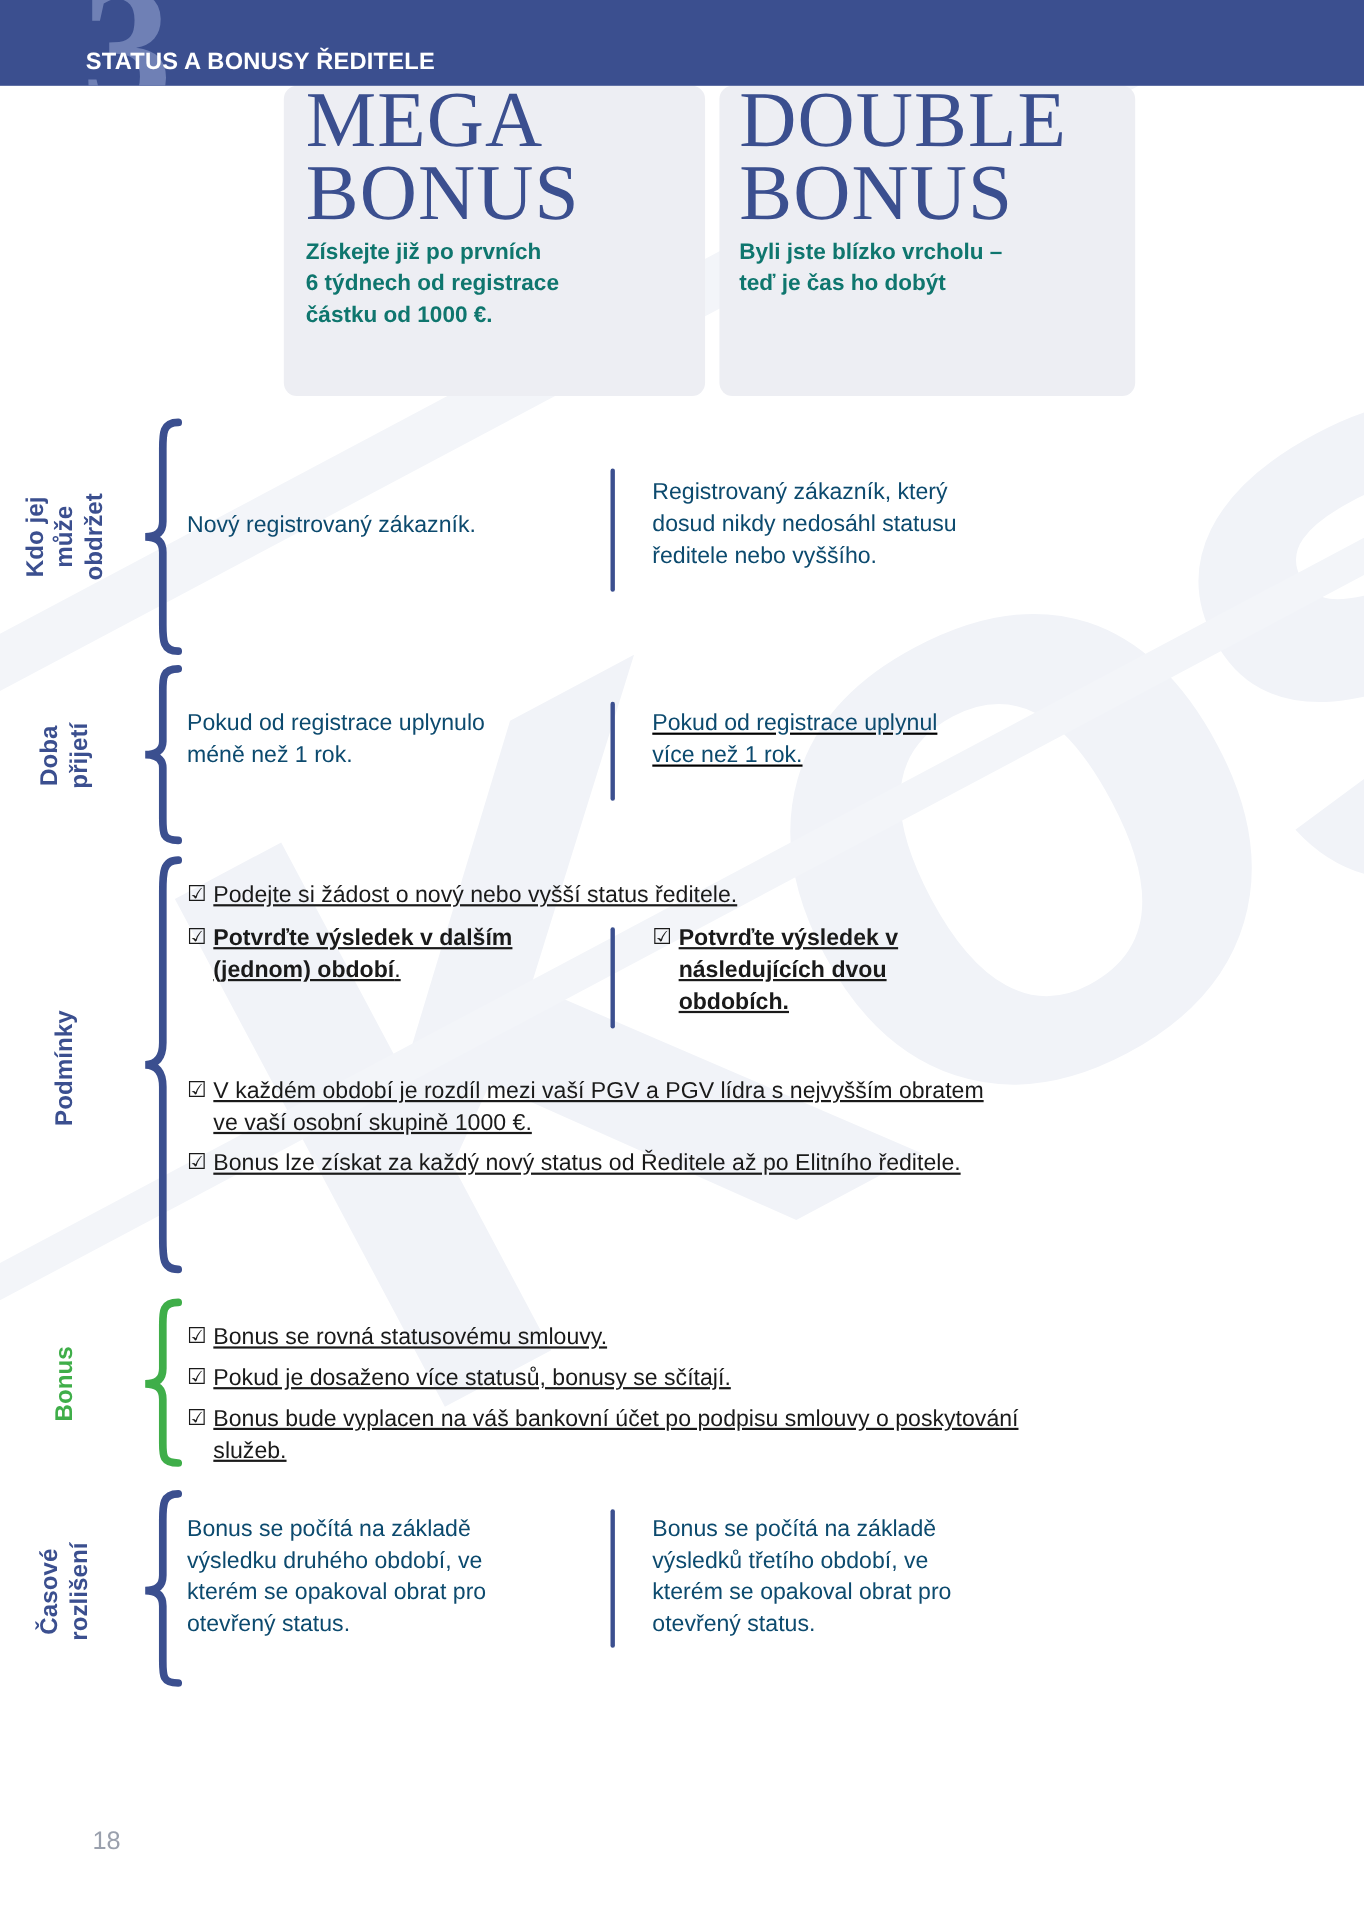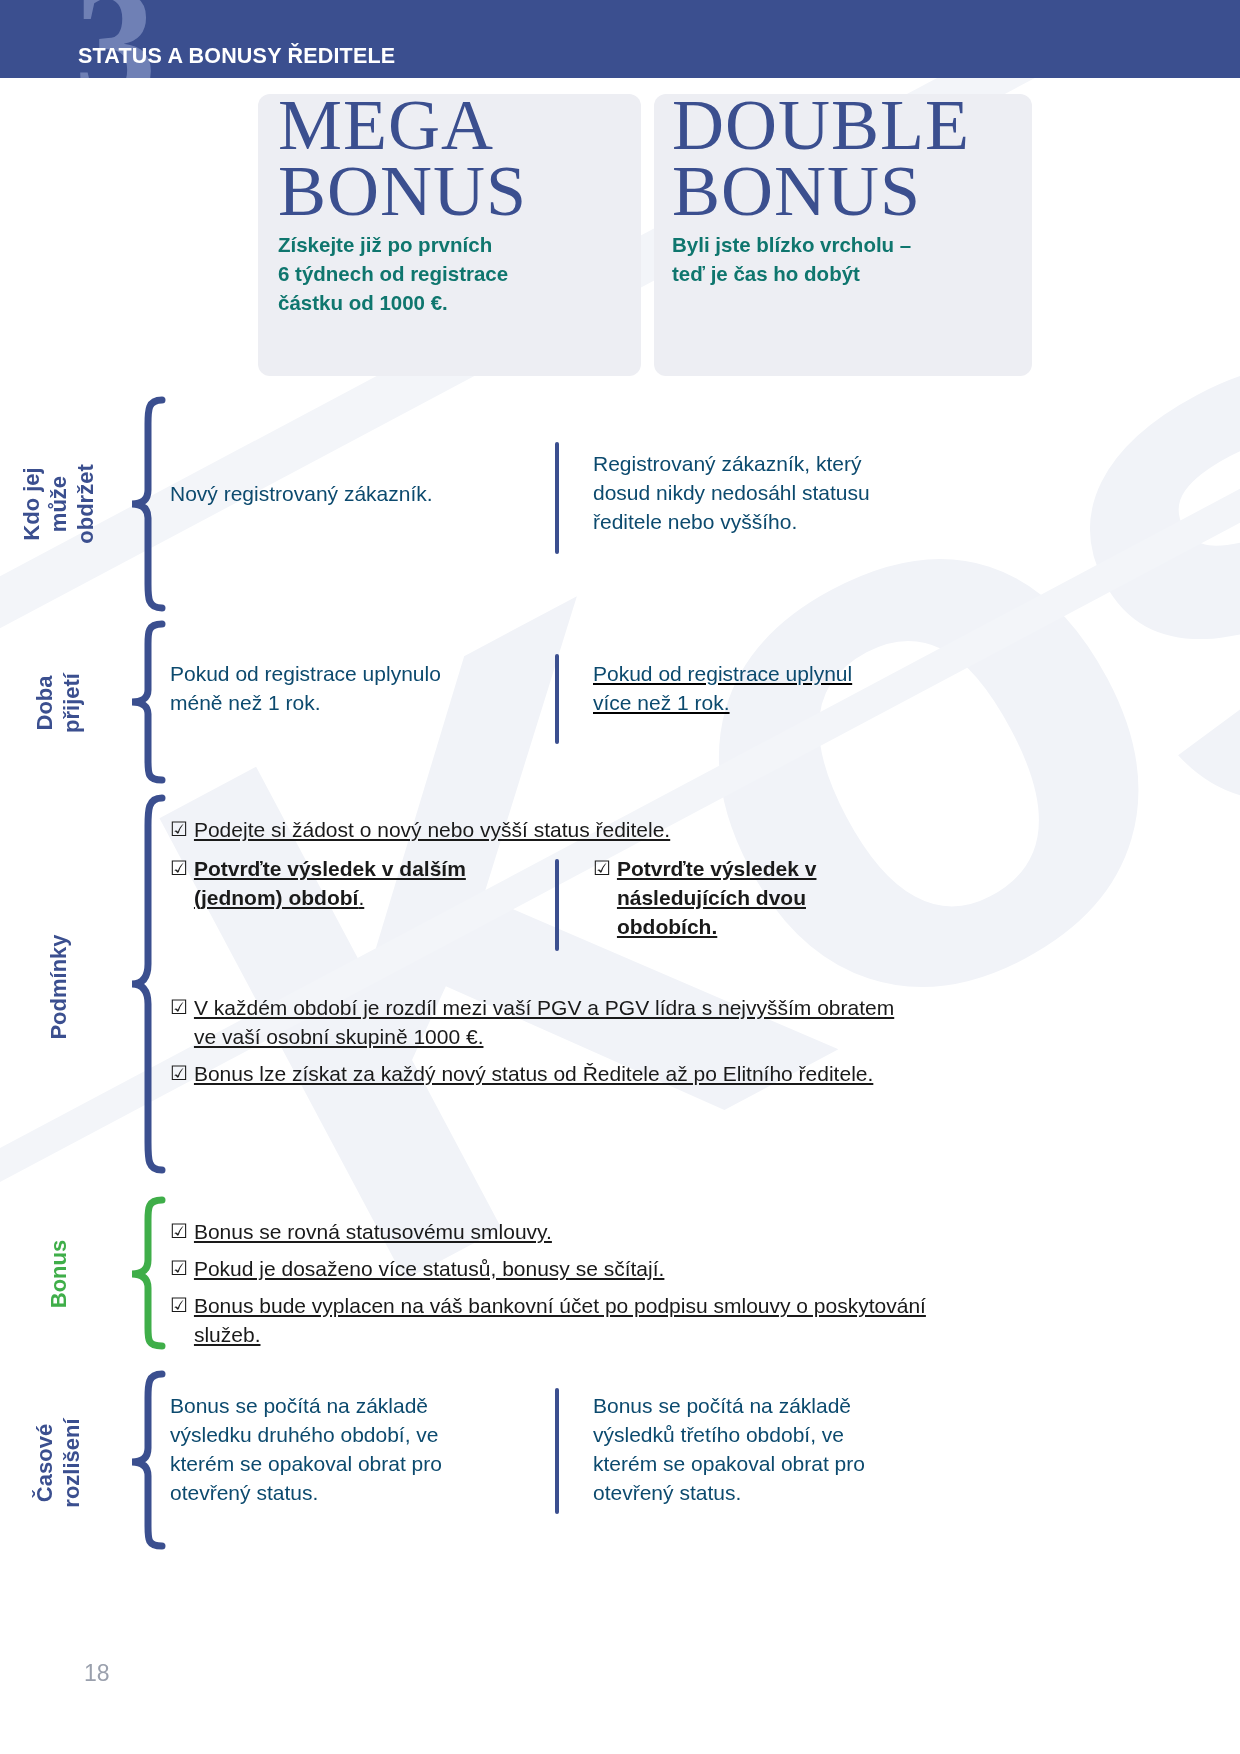--- a/index.html
+++ b/index.html
@@ -76,21 +76,20 @@
 
   
   .page {
     position: relative;
     z-index: 2;
   }
 
   
   .cards {
     position: relative;
-    margin-top: 16px;
     height: 282px;
   }
   .card {
     position: absolute;
     top: 0;
     background: #edeef3;
     border-radius: 12px;
     height: 282px;
   }
   .card.mega   { left: 258px; width: 383px; }

